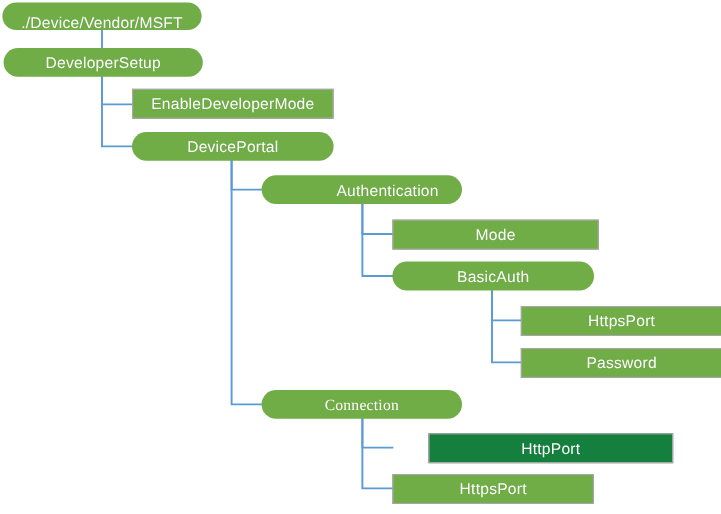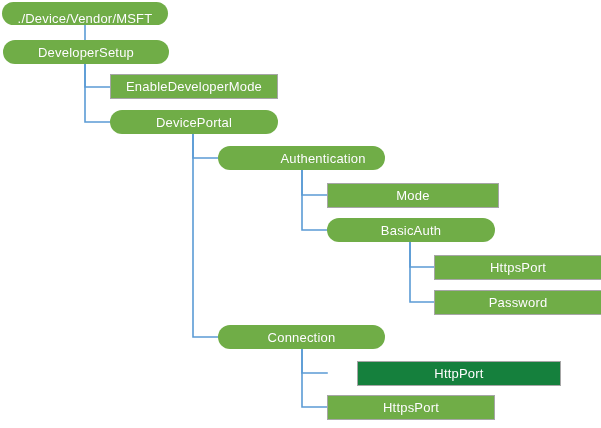--- a/index.html
+++ b/index.html
@@ -108,21 +108,21 @@
       </div>
       <div class="node rounded" style="left: 327px; top: 218px; width: 168px; height: 24px; background: rgb(112, 173, 71); color: rgb(255, 255, 255);">
         <span class="node-label">BasicAuth</span>
       </div>
       <div class="node rect" style="left: 434px; top: 255px; width: 168px; height: 25px; background: rgb(112, 173, 71); color: rgb(255, 255, 255); border-color: rgb(166, 166, 166);">
         <span class="node-label">HttpsPort</span>
       </div>
       <div class="node rect" style="left: 434px; top: 290px; width: 168px; height: 25px; background: rgb(112, 173, 71); color: rgb(255, 255, 255); border-color: rgb(166, 166, 166);">
         <span class="node-label">Password</span>
       </div>
-      <div class="node rounded" style="left: 218px; top: 325px; width: 167px; height: 24px; background: rgb(112, 173, 71); color: rgb(255, 255, 255);">
+      <div class="node rounded" style="left: 218px; top: 325px; width: 167px; height: 24px; background: rgb(112, 173, 71); color: rgb(255, 255, 255); font-family: Liberation Serif, serif;">
         <span class="node-label">Connection</span>
       </div>
       <div class="node rect" style="left: 327px; top: 361px; width: 204px; height: 25px; background: #15803d; color: rgb(255, 255, 255); border-color: rgb(166, 166, 166); margin-left: 30px;">
         <span class="node-label">HttpPort</span>
       </div>
       <div class="node rect" style="left: 327px; top: 395px; width: 168px; height: 25px; background: rgb(112, 173, 71); color: rgb(255, 255, 255); border-color: rgb(166, 166, 166);">
         <span class="node-label">HttpsPort</span>
       </div>
     </div>
 </div>

